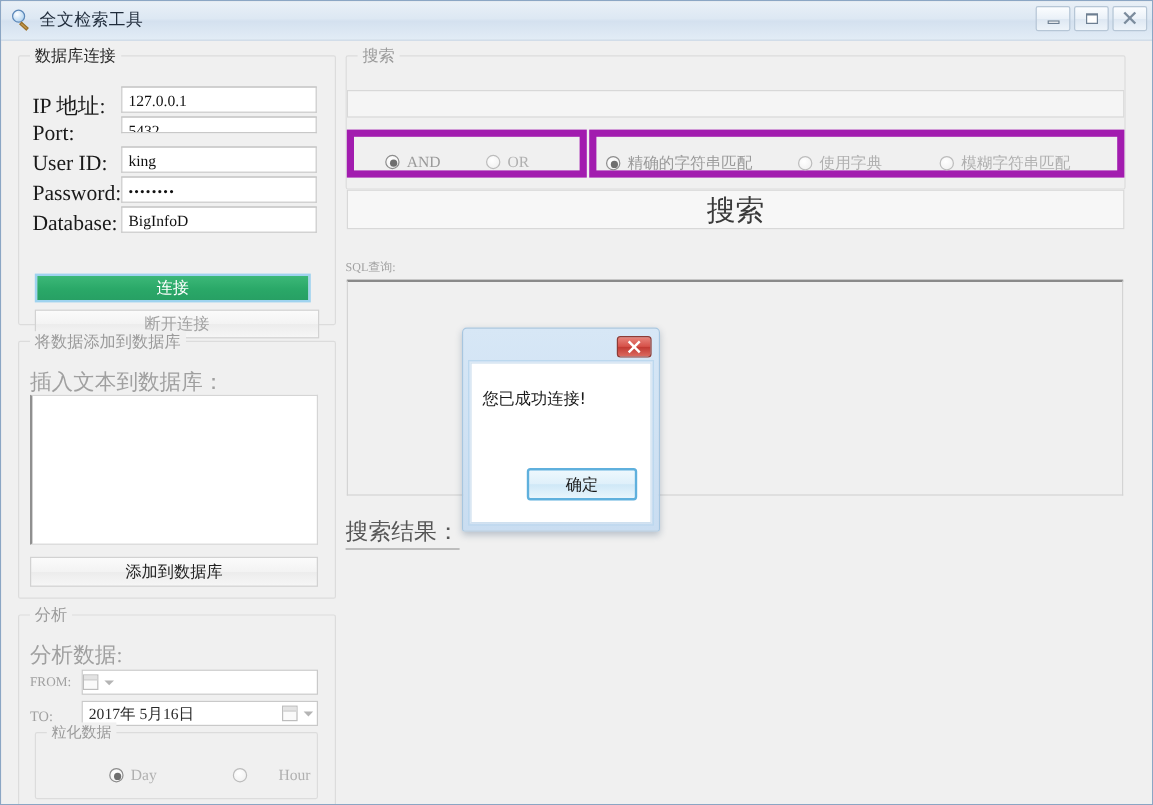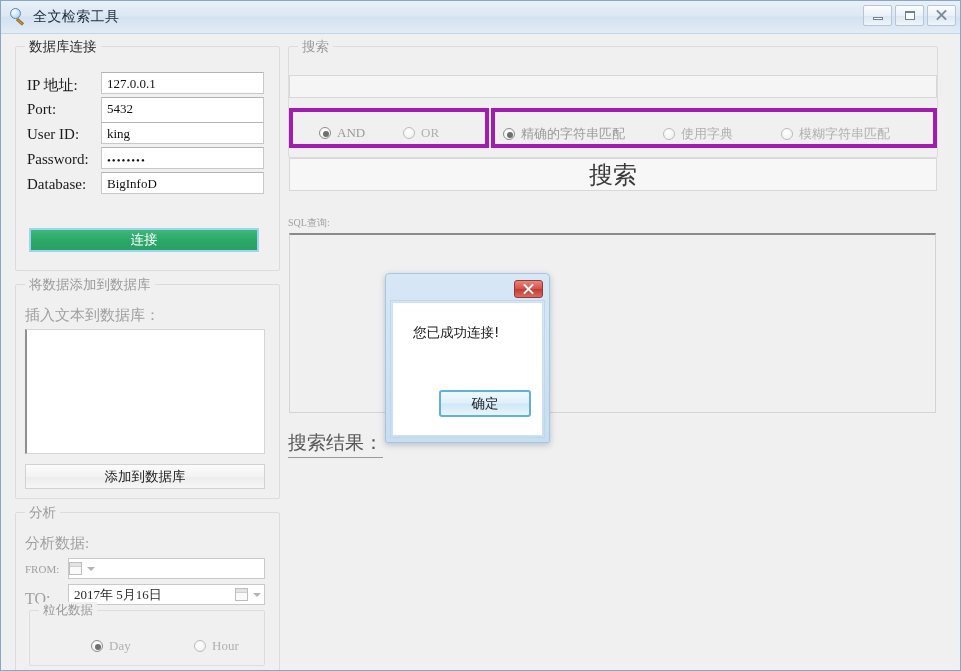--- a/index.html
+++ b/index.html
@@ -88,21 +88,21 @@
     white-space: nowrap;
   }
   .group.disabled > .g-legend { color: #9a9a9a; }
   .g-frame {
     position: absolute; left: 0; top: 0; right: 0; bottom: 0;
     border: 1px solid #dcdcdc; border-radius: 2px;
   }
 
   .lbl {
     position: absolute;
-    font-size: 15px; color: #1a1a1a;
+    font-size: 18px; color: #1a1a1a;
     font-family: "Liberation Serif", serif;
     white-space: nowrap;
   }
   .lbl.dim { color: #a0a0a0; }
 
   .tbox {
     position: absolute;
     background: #ffffff;
     border: 1px solid #c8c8c8;
     border-top-color: #b4b4b4;
@@ -143,21 +143,21 @@
     width: 6px; height: 6px; border-radius: 50%; background: #6f6f6f;
   }
   .radio .rlbl {
     margin-left: 6px; font-size: 13px; color: #b0b0b0;
     font-family: "Liberation Serif", serif; white-space: nowrap;
   }
 
   .panelbox {
     position: absolute;
     background: #f0f0f0;
-    border: 4px solid #a21caf;
+    border: 6px solid #a21caf;
   }
 
   .bigbtn {
     position: absolute;
     background: #f7f7f7;
     border: 1px solid #d8d8d8;
     display: flex; align-items: center; justify-content: center;
     font-size: 24px; color: #3a3a3a;
     font-family: "DejaVu Sans", "Liberation Sans", sans-serif;
     cursor: default;
@@ -247,21 +247,21 @@
     width:13px; height:2px; background:#ffffff;
   }
   #dialog .dlg-close .x::before { transform: rotate(45deg); }
   #dialog .dlg-close .x::after  { transform: rotate(-45deg); }
   #dialog .dlg-body {
     position: absolute; left: 6px; top: 28px; right: 6px; bottom: 6px;
     background: #ffffff;
     border: 1px solid #cfe0ef;
   }
   #dialog .dlg-msg {
-    position: absolute; left: 27px; top: 50px;
+    position: absolute; left: 16px; top: 50px;
     font-size: 13.5px; color: #1a1a1a;
     font-family: "DejaVu Sans", "Liberation Sans", sans-serif;
   }
   #dialog .dlg-ok {
     position: absolute; left: 53px; top: 116px;
     width: 92px; height: 27px;
     border: 2px solid #5fb0dd; border-radius: 3px;
     background: linear-gradient(to bottom, #eef8fd 0%, #dff0fa 48%, #cfe8f7 52%, #e8f5fc 100%);
     display: flex; align-items: center; justify-content: center;
     font-size: 13.5px; color: #1a1a1a;
@@ -302,32 +302,33 @@
   <div id="client" data-name="client-area">
 
     <div class="group" style="left:14px; top:12px; width:265px; height:225px;" data-name="db-connection-group">
       <div class="g-frame" data-name="group-frame"></div>
       <div class="g-legend" data-name="db-connection-legend">数据库连接</div>
 
       <div class="lbl" style="left:12px; top:30px;" data-name="ip-label">IP 地址:</div>
       <div class="tbox" style="left:86px; top:26px; width:163px; height:22px;" data-name="ip-input">127.0.0.1</div>
 
       <div class="lbl" style="left:12px; top:55px;" data-name="port-label">Port:</div>
-      <div class="tbox" style="left:86px; top:51px; width:163px; height:26px;" data-name="port-input">5432</div>
+      <div class="tbox" style="left:86px; top:51px; width:163px; height:14px;" data-name="port-input">5432</div>
 
       <div class="lbl" style="left:12px; top:80px;" data-name="userid-label">User ID:</div>
       <div class="tbox" style="left:86px; top:76px; width:163px; height:22px;" data-name="userid-input">king</div>
 
       <div class="lbl" style="left:12px; top:105px;" data-name="password-label">Password:</div>
       <div class="tbox" style="left:86px; top:101px; width:163px; height:22px; letter-spacing:1px; font-size:11px; line-height:20px;" data-name="password-input">••••••••</div>
 
       <div class="lbl" style="left:12px; top:130px;" data-name="database-label">Database:</div>
       <div class="tbox" style="left:86px; top:126px; width:163px; height:22px;" data-name="database-input">BigInfoD</div>
 
       <div class="btn green" style="left:14px; top:182px; width:230px; height:24px;" data-name="connect-button">连接</div>
+      <div class="btn dim" style="left:14px; top:212px; width:237px; height:24px;" data-name="disconnect-button">断开连接</div>
     </div>
 
     <div class="group disabled" style="left:14px; top:250px; width:265px; height:215px;" data-name="add-data-group">
       <div class="g-frame" data-name="group-frame"></div>
       <div class="g-legend" data-name="add-data-legend">将数据添加到数据库</div>
 
       <div class="lbl dim" style="left:10px; top:22px;" data-name="insert-text-label">插入文本到数据库：</div>
 
       <div class="txtarea" style="left:10px; top:45px; width:240px; height:125px;" data-name="insert-text-textarea"></div>
 
@@ -341,37 +342,37 @@
       <div class="lbl dim" style="left:10px; top:22px;" data-name="analysis-data-label">分析数据:</div>
 
       <div class="lbl dim" style="left:10px; top:51px; font-size:11px;" data-name="from-label">FROM:</div>
       <div class="dpick" style="left:53px; top:46px; width:197px; height:21px;" data-name="from-date-picker">
         <span class="cal" data-name="calendar-icon"></span>
         <span class="arr" data-name="chevron-down-icon">
             <i></i>
           </span>
       </div>
 
-      <div class="lbl dim" style="left:10px; top:78px; font-size:16px;" data-name="to-label">TO:</div>
+      <div class="lbl dim" style="left:10px; top:78px; font-size:12px;" data-name="to-label">TO:</div>
       <div class="dpick" style="left:53px; top:72px; width:197px; height:21px;" data-name="to-date-picker">
         <span class="dval" data-name="to-date-value">2017年  5月16日</span>
         <span class="cal" data-name="calendar-icon"></span>
         <span class="arr" data-name="chevron-down-icon">
             <i></i>
           </span>
       </div>
 
       <div class="group disabled" style="left:14px; top:98px; width:236px; height:56px;" data-name="granularity-group">
         <div class="g-frame" data-name="group-frame"></div>
         <div class="g-legend" style="font-size:12.5px;" data-name="granularity-legend">粒化数据</div>
         <div class="radio sel" style="left:62px; top:28px;" data-name="granularity-radio-day">
           <span class="dot" data-name="radio-dot-icon"></span>
           <span class="rlbl" data-name="granularity-day-label">Day</span>
         </div>
-        <div class="radio" style="left:165px; top:28px;" data-name="granularity-radio-hour">
+        <div class="radio" style="left:165px; top:28px;gap:20px;" data-name="granularity-radio-hour">
           <span class="dot" data-name="radio-dot-icon"></span>
           <span class="rlbl" data-name="granularity-hour-label">Hour</span>
         </div>
       </div>
 
     </div>
 
     <div class="group disabled" style="left:287px; top:12px; width:650px; height:112px;" data-name="search-group">
       <div class="g-frame" data-name="group-frame"></div>
       <div class="g-legend" data-name="search-legend">搜索</div>

